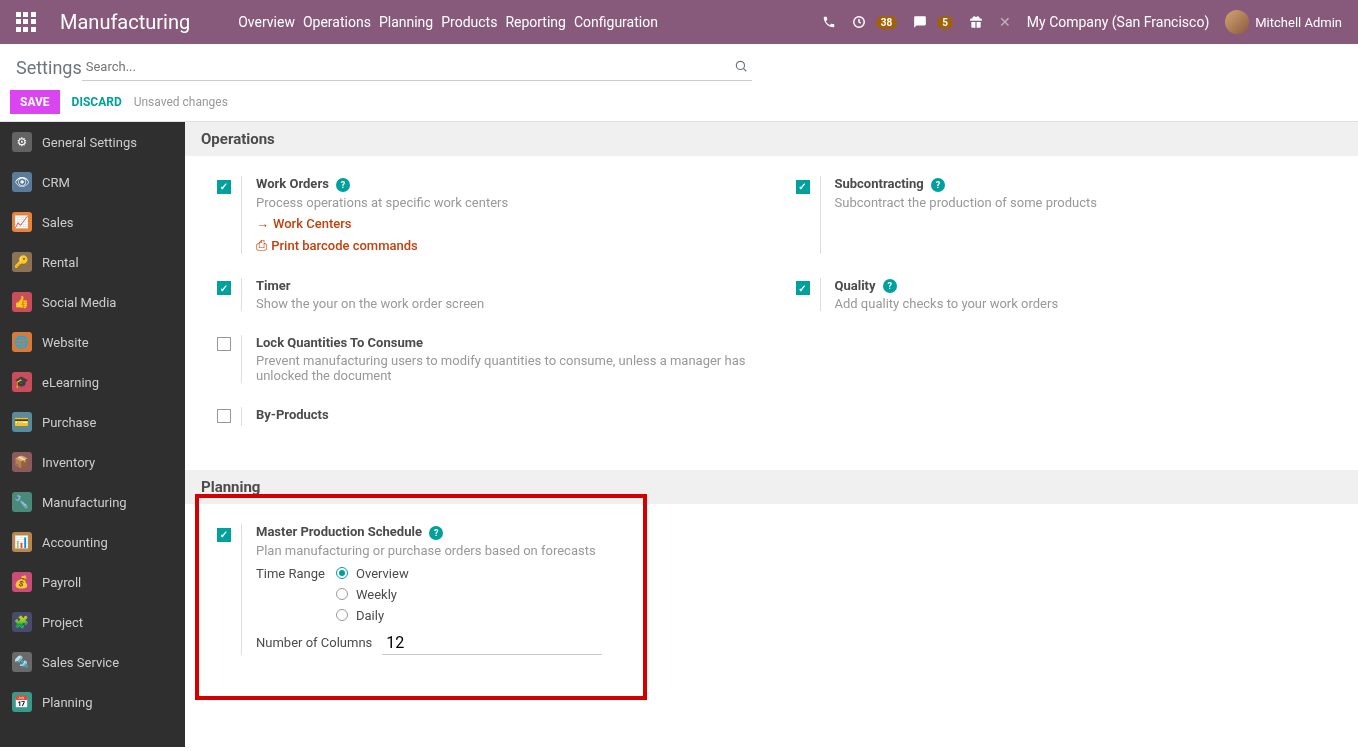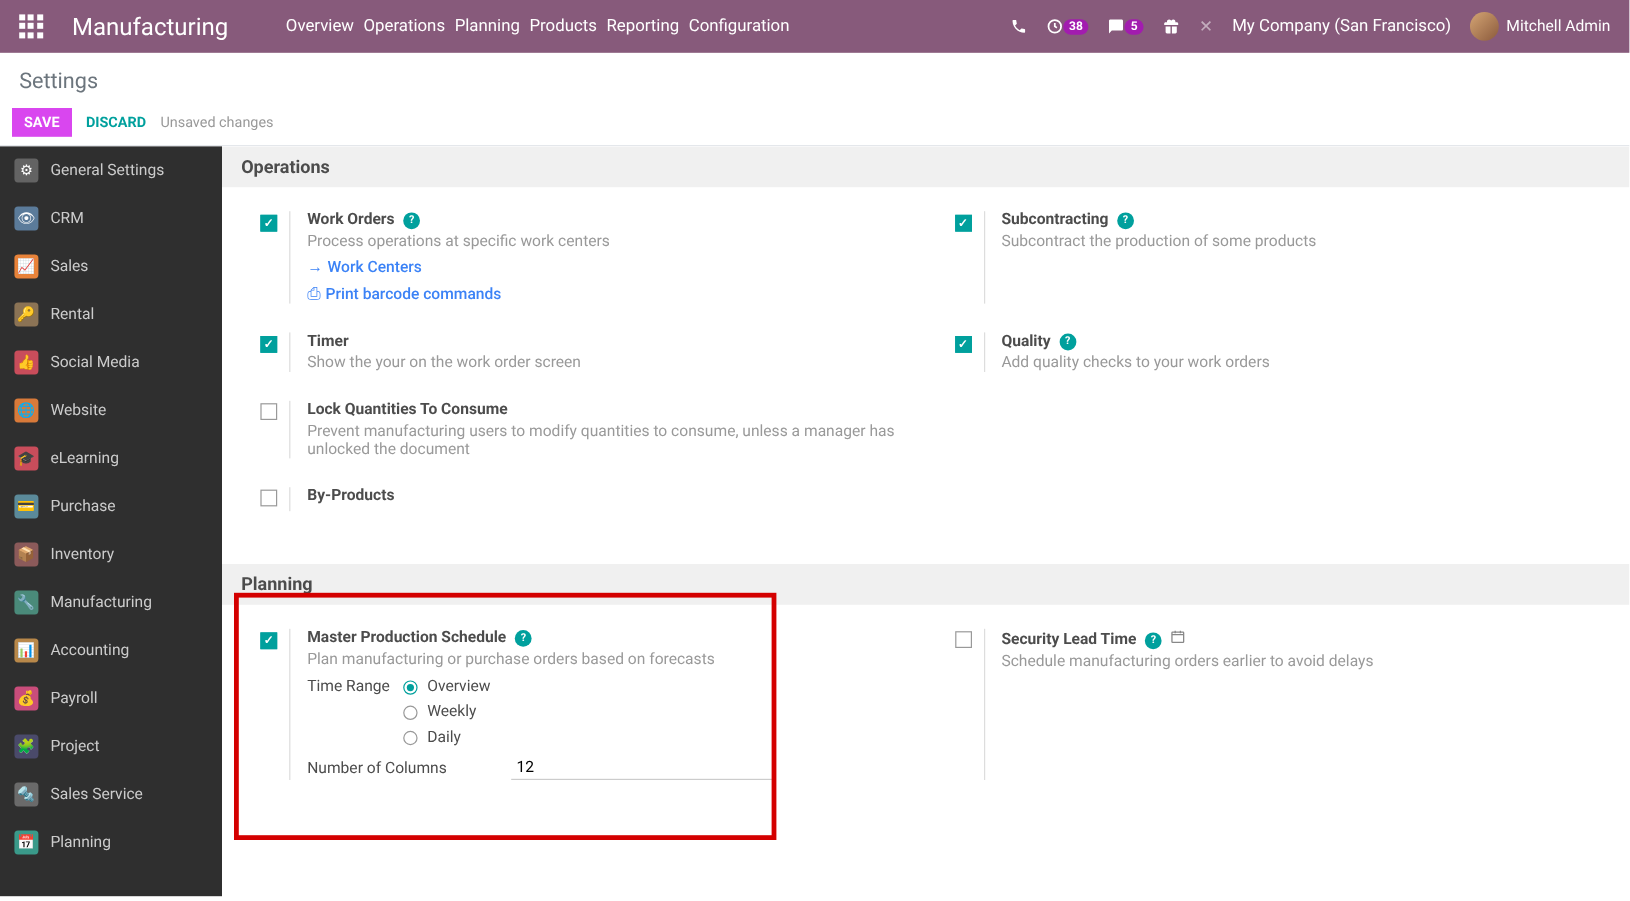--- a/index.html
+++ b/index.html
@@ -7,21 +7,21 @@
 
 
 .navbar { background: #875a7b; height: 44px; display: flex; align-items: center; padding: 0 16px; color: #fff; }
 .navbar .apps-icon { width: 20px; height: 20px; display: grid; grid-template-columns: repeat(3, 1fr); gap: 2px; margin-right: 24px; cursor: pointer; }
 .navbar .apps-icon span { background: #fff; width: 5px; height: 5px; }
 .navbar .brand { font-size: 20px; font-weight: 400; margin-right: 48px; }
 .navbar .nav-menu { display: flex; gap: 8px; flex: 1; }
 .navbar .nav-menu a { color: #fff; text-decoration: none; font-size: 14px; }
 .navbar .right { display: flex; align-items: center; gap: 16px; }
 .navbar .right .icon { color: #fff; font-size: 14px; cursor: pointer; display: flex; align-items: center; }
-.badge { background: #a21caf; color: #fff; font-size: 10px; padding: 1px 5px; border-radius: 8px; margin-left: 0; font-weight: bold; }
+.badge { background: #a16207; color: #fff; font-size: 10px; padding: 1px 5px; border-radius: 8px; margin-left: 10px; font-weight: bold; }
 .navbar .company { font-size: 14px; }
 .navbar .user { display: flex; align-items: center; gap: 6px; }
 .avatar { width: 24px; height: 24px; border-radius: 50%; background: linear-gradient(135deg,#d4a574,#8b5a3c); display: inline-block; }
 
 
 .secondbar { height: 46px; display: flex; align-items: center; padding: 0 16px; justify-content: flex-start; }
 .secondbar .page-title { font-size: 18px; color: #6c757d; }
 .secondbar .search { position: relative; width: 670px; }
 .secondbar .search input { width: 100%; border: none; border-bottom: 1px solid #ccc; padding: 6px 24px 6px 4px; font-size: 13px; outline: none; }
 .secondbar .search .search-icon { position: absolute; right: 4px; top: 6px; color: #6c757d; }
@@ -59,35 +59,35 @@
 .section-items { display: flex; flex-wrap: wrap; padding: 20px 0; }
 .setting-item { width: 50%; display: flex; padding: 0 16px 24px 16px; }
 .setting-item .checkbox-col { width: 24px; flex-shrink: 0; padding-top: 2px;}
 .checkbox { width: 14px; height: 14px; border: 1px solid #999; display: inline-flex; align-items: center; justify-content: center; cursor: pointer; background: #fff;}
 .checkbox.checked { background: #00a09d; border-color: #00a09d; }
 .checkbox.checked::after { content: "✓"; color: #fff; font-size: 10px; font-weight: bold; }
 .setting-item .content-col { border-left: 1px solid #ddd; padding-left: 14px; flex: 1; }
 .setting-label { font-weight: bold; color: #4c4c4c; font-size: 13px; }
 .setting-desc { color: #999; font-size: 13px; margin-top: 3px; }
 .help-icon { display: inline-flex; width: 14px; height: 14px; background: #00a09d; color: #fff; border-radius: 50%; align-items: center; justify-content: center; font-size: 9px; font-weight: bold; margin-left: 4px; vertical-align: middle; cursor: pointer;}
-.link-action { color: #3b82f6; font-size: 13px; text-decoration: none; display: block; margin-top: 6px; cursor: pointer; font-weight: 500;}
+.link-action { color: #c2410c; font-size: 13px; text-decoration: none; display: block; margin-top: 6px; cursor: pointer; font-weight: 500;}
 .link-action .arrow-icon::before { content: "→"; font-weight: bold; margin-right: 4px;}
 .link-action .print-icon::before { content: "⎙"; margin-right: 4px; font-size: 14px;}
 
 .radio-group { margin-top: 8px; }
 .radio-row { display: flex; align-items: center; gap: 8px; margin-bottom: 6px; }
 .radio-label-col { width: 72px; font-size: 13px; color: #4c4c4c; }
 .radio { width: 12px; height: 12px; border: 1px solid #999; border-radius: 50%; display: inline-flex; align-items: center; justify-content: center; cursor: pointer; background: #fff;}
 .radio.selected { border-color: #00a09d; }
 .radio.selected::after { content: ""; width: 6px; height: 6px; background: #00a09d; border-radius: 50%; }
 .radio-opt-label { font-size: 13px; }
 
 .field-row { display: flex; align-items: center; gap: 10px; margin-top: 8px; }
 .field-label { font-size: 13px; color: #4c4c4c; }
-.field-input { border: none; border-bottom: 1px solid #ccc; padding: 2px 4px; width: 220px; font-size: 13px; outline: none; margin-left: 44px; }
+.field-input { border: none; border-bottom: 1px solid #ccc; padding: 2px 4px; width: 220px; font-size: 16px; outline: none; }
 
 .highlight-box { position: absolute; border: 4px solid #d40000; pointer-events: none; }
 
 
 .content-wrap { position: relative; }
 </style>
 </head>
 <body>
 
 <div class="navbar">
@@ -139,20 +139,29 @@
     <span class="company">My Company (San Francisco)</span>
     <span class="user">
       <span class="avatar"></span>
       <span>Mitchell Admin</span>
     </span>
   </div>
 </div>
 
 <div class="secondbar">
   <div class="page-title">Settings</div>
+  <div class="search">
+    <input type="text" placeholder="Search..." style="">
+    <span class="search-icon">
+      <svg width="14" height="14" viewBox="0 0 24 24" fill="none" stroke="#6c757d" stroke-width="2">
+          <circle cx="11" cy="11" r="7"></circle>
+          <path d="M21 21l-5-5"></path>
+        </svg>
+    </span>
+  </div>
 </div>
 
 <div class="actionbar">
   <button class="btn-save">SAVE</button>
   <button class="btn-discard">DISCARD</button>
   <span class="unsaved">Unsaved changes</span>
 </div>
 
 <div class="main">
   <div class="sidebar" id="sidebar">
@@ -305,32 +314,18 @@
             </div>
           </div>
 
           <div class="field-row">
             <span class="field-label">Number of Columns</span>
             <input class="field-input" value="12" style="">
           </div>
         </div>
       </div>
 
-      <div class="setting-item">
-        <div class="checkbox-col"><span class="checkbox"></span></div>
-        <div class="content-col">
-          <span class="setting-label">Security Lead Time</span>
-          <span class="help-icon">?</span>
-          <span style="margin-left:4px;color:#888">
-            <svg width="13" height="13" viewBox="0 0 24 24" fill="none" stroke="currentColor" stroke-width="2">
-                <rect x="3" y="5" width="18" height="16" rx="1"></rect>
-                <path d="M3 9h18M8 3v4M16 3v4"></path>
-              </svg>
-          </span>
-          <div class="setting-desc">Schedule manufacturing orders earlier to avoid delays</div>
-        </div>
-      </div>
 
       <div class="highlight-box" style="left:-6px;top:-10px;width:452px;height:206px;"></div>
     </div>
 
   </div>
 </div>
 
 </body></html>

